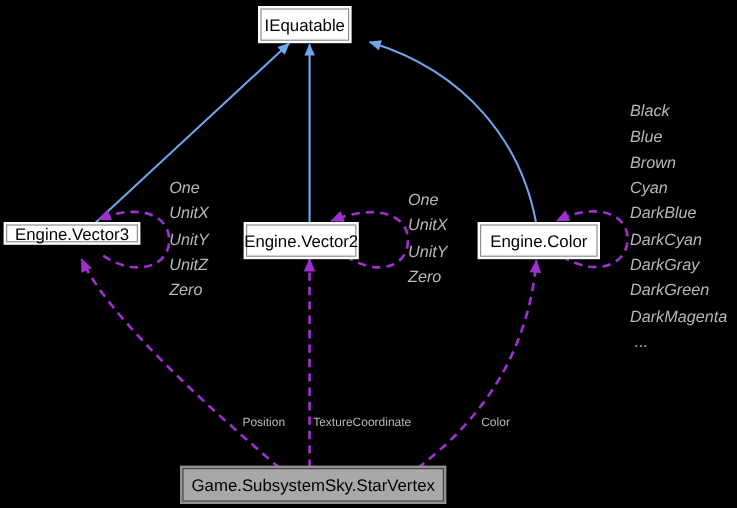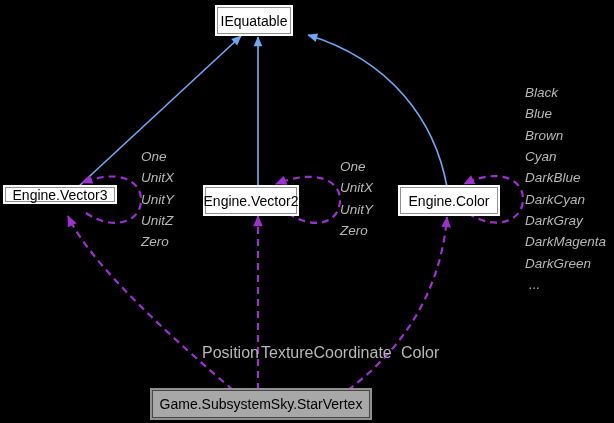--- a/index.html
+++ b/index.html
@@ -33,21 +33,21 @@
     position:absolute;
     color:#b8b8b8;
     font-size:13.5px;
     line-height:21.35px;
     white-space:nowrap;
     font-style:italic;
   }
   .elabel{
     position:absolute;
     color:#b8b8b8;
-    font-size:16px;
+    font-size:10px;
     line-height:13px;
     white-space:nowrap;
   }
 </style>
 </head>
 <body>
 
 <div id="canvas">
 
   <svg id="edges" width="614" height="423">
@@ -89,22 +89,22 @@
   </div>
 
   <div class="mlist" style="left:525px;top:82px">
     <div>Black</div>
     <div>Blue</div>
     <div>Brown</div>
     <div>Cyan</div>
     <div>DarkBlue</div>
     <div>DarkCyan</div>
     <div>DarkGray</div>
+    <div>DarkGreen</div>
     <div>DarkMagenta</div>
-    <div>DarkGreen</div>
     <div style="padding-left:4px">...</div>
   </div>
 
   <div class="elabel" style="left:202px;top:346px">Position</div>
   <div class="elabel" style="left:261px;top:346px">TextureCoordinate</div>
   <div class="elabel" style="left:401px;top:346px">Color</div>
 
   <div class="node" style="left:217px;top:7px;width:74px;height:27px">
     <span>IEquatable</span>
   </div>

